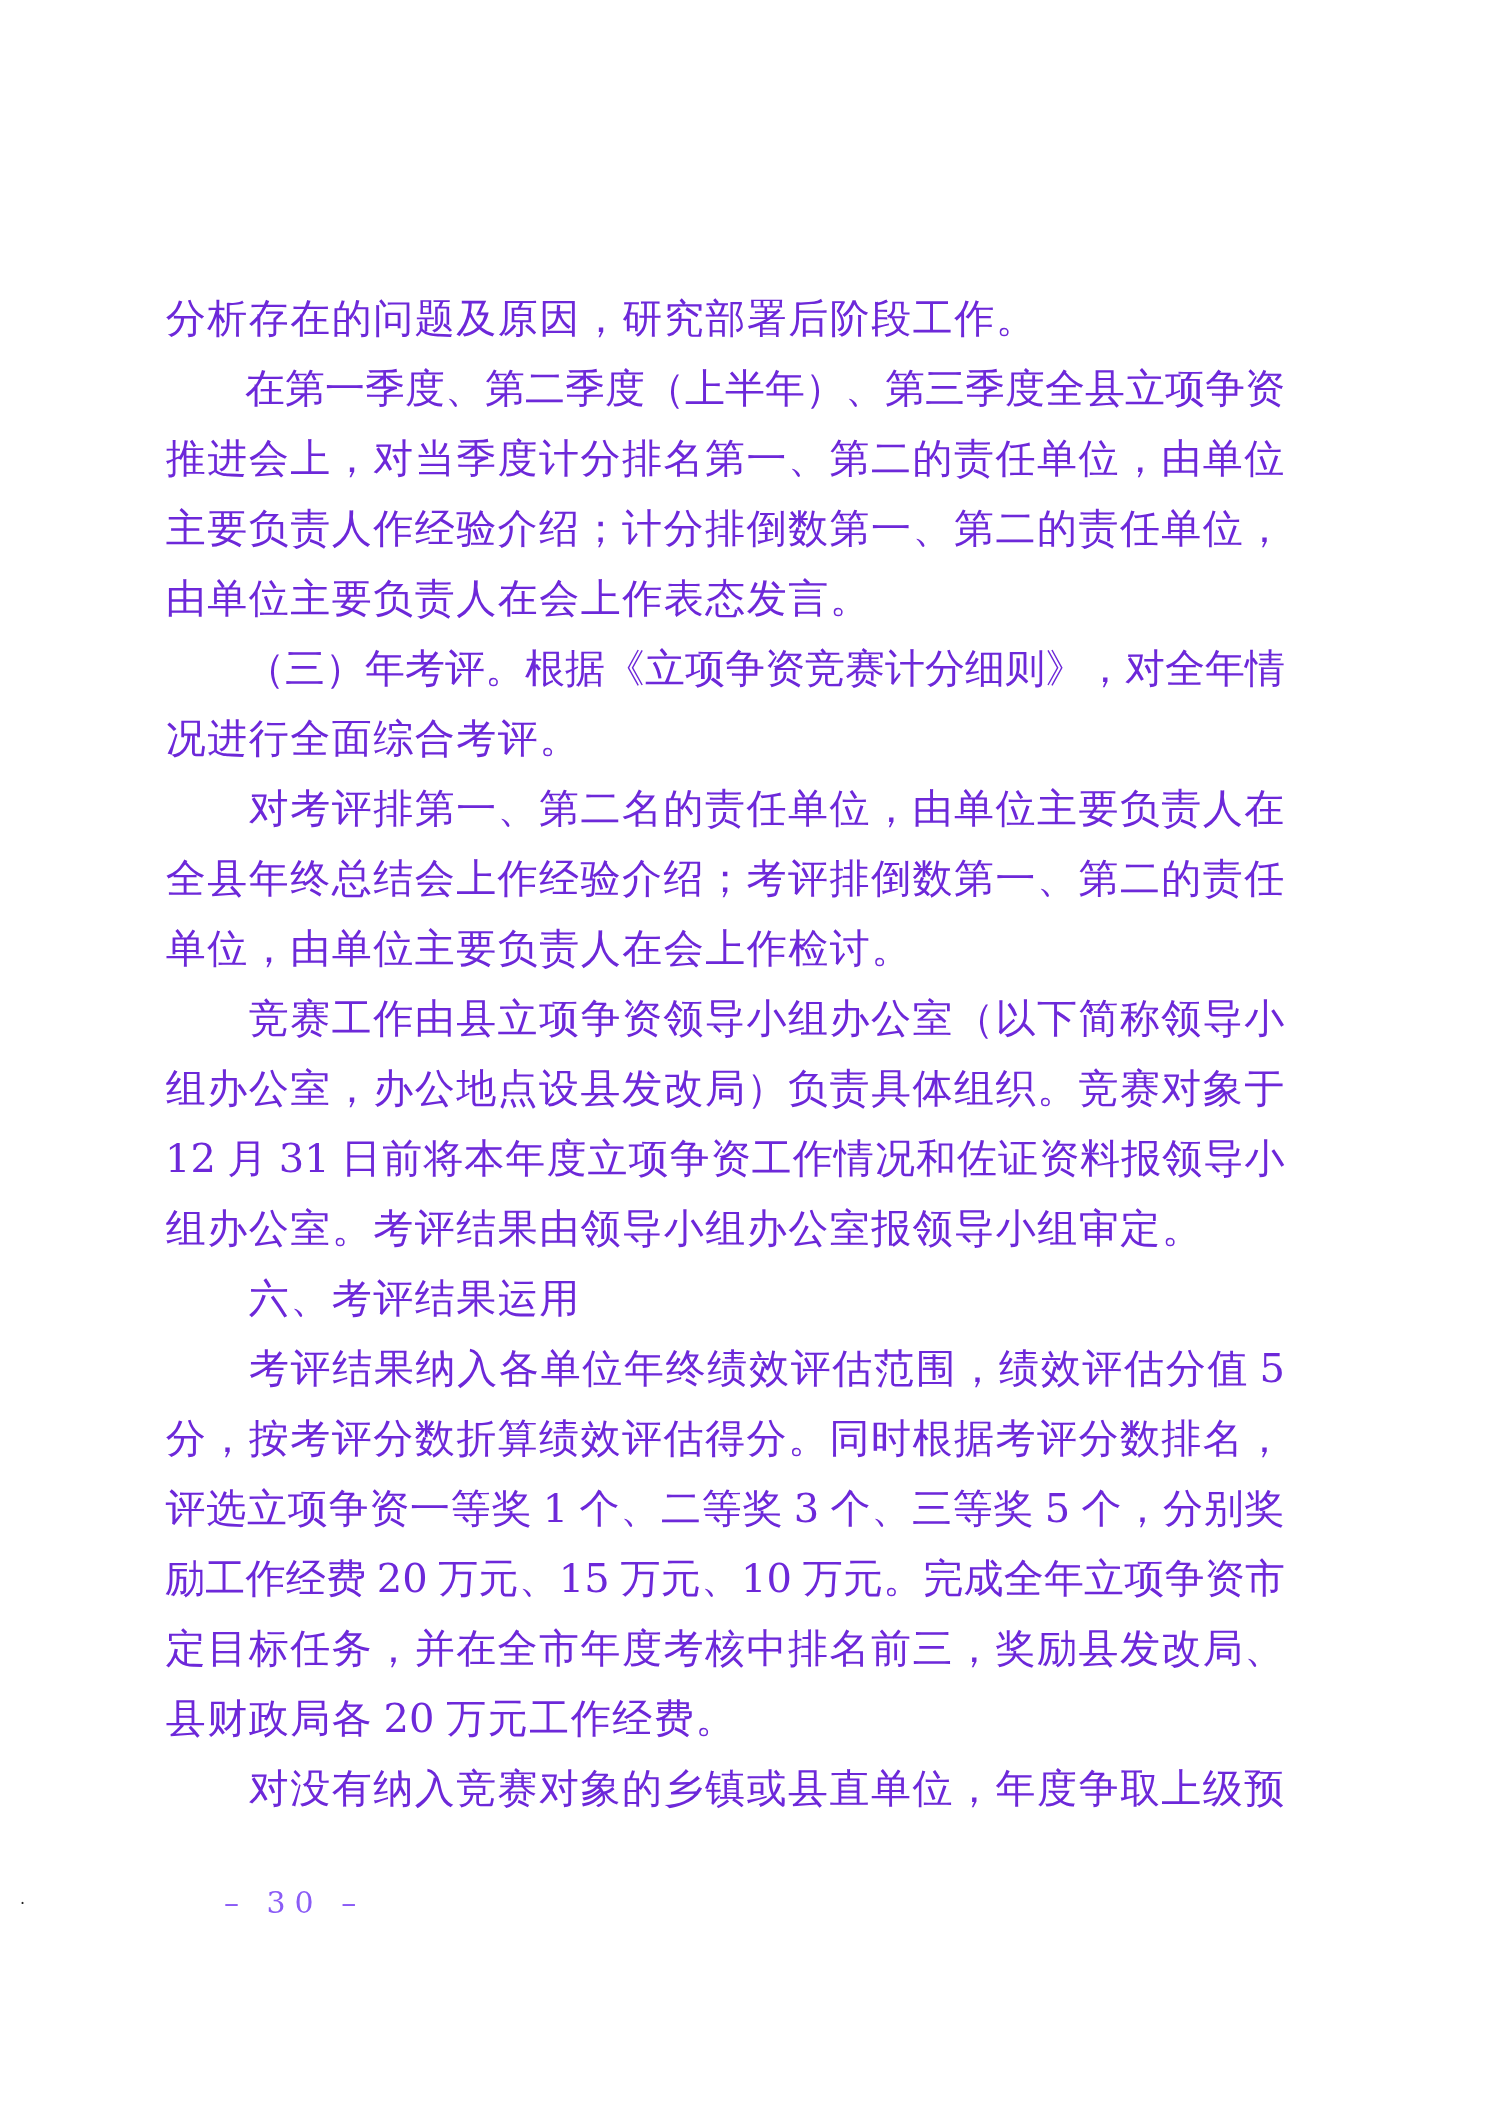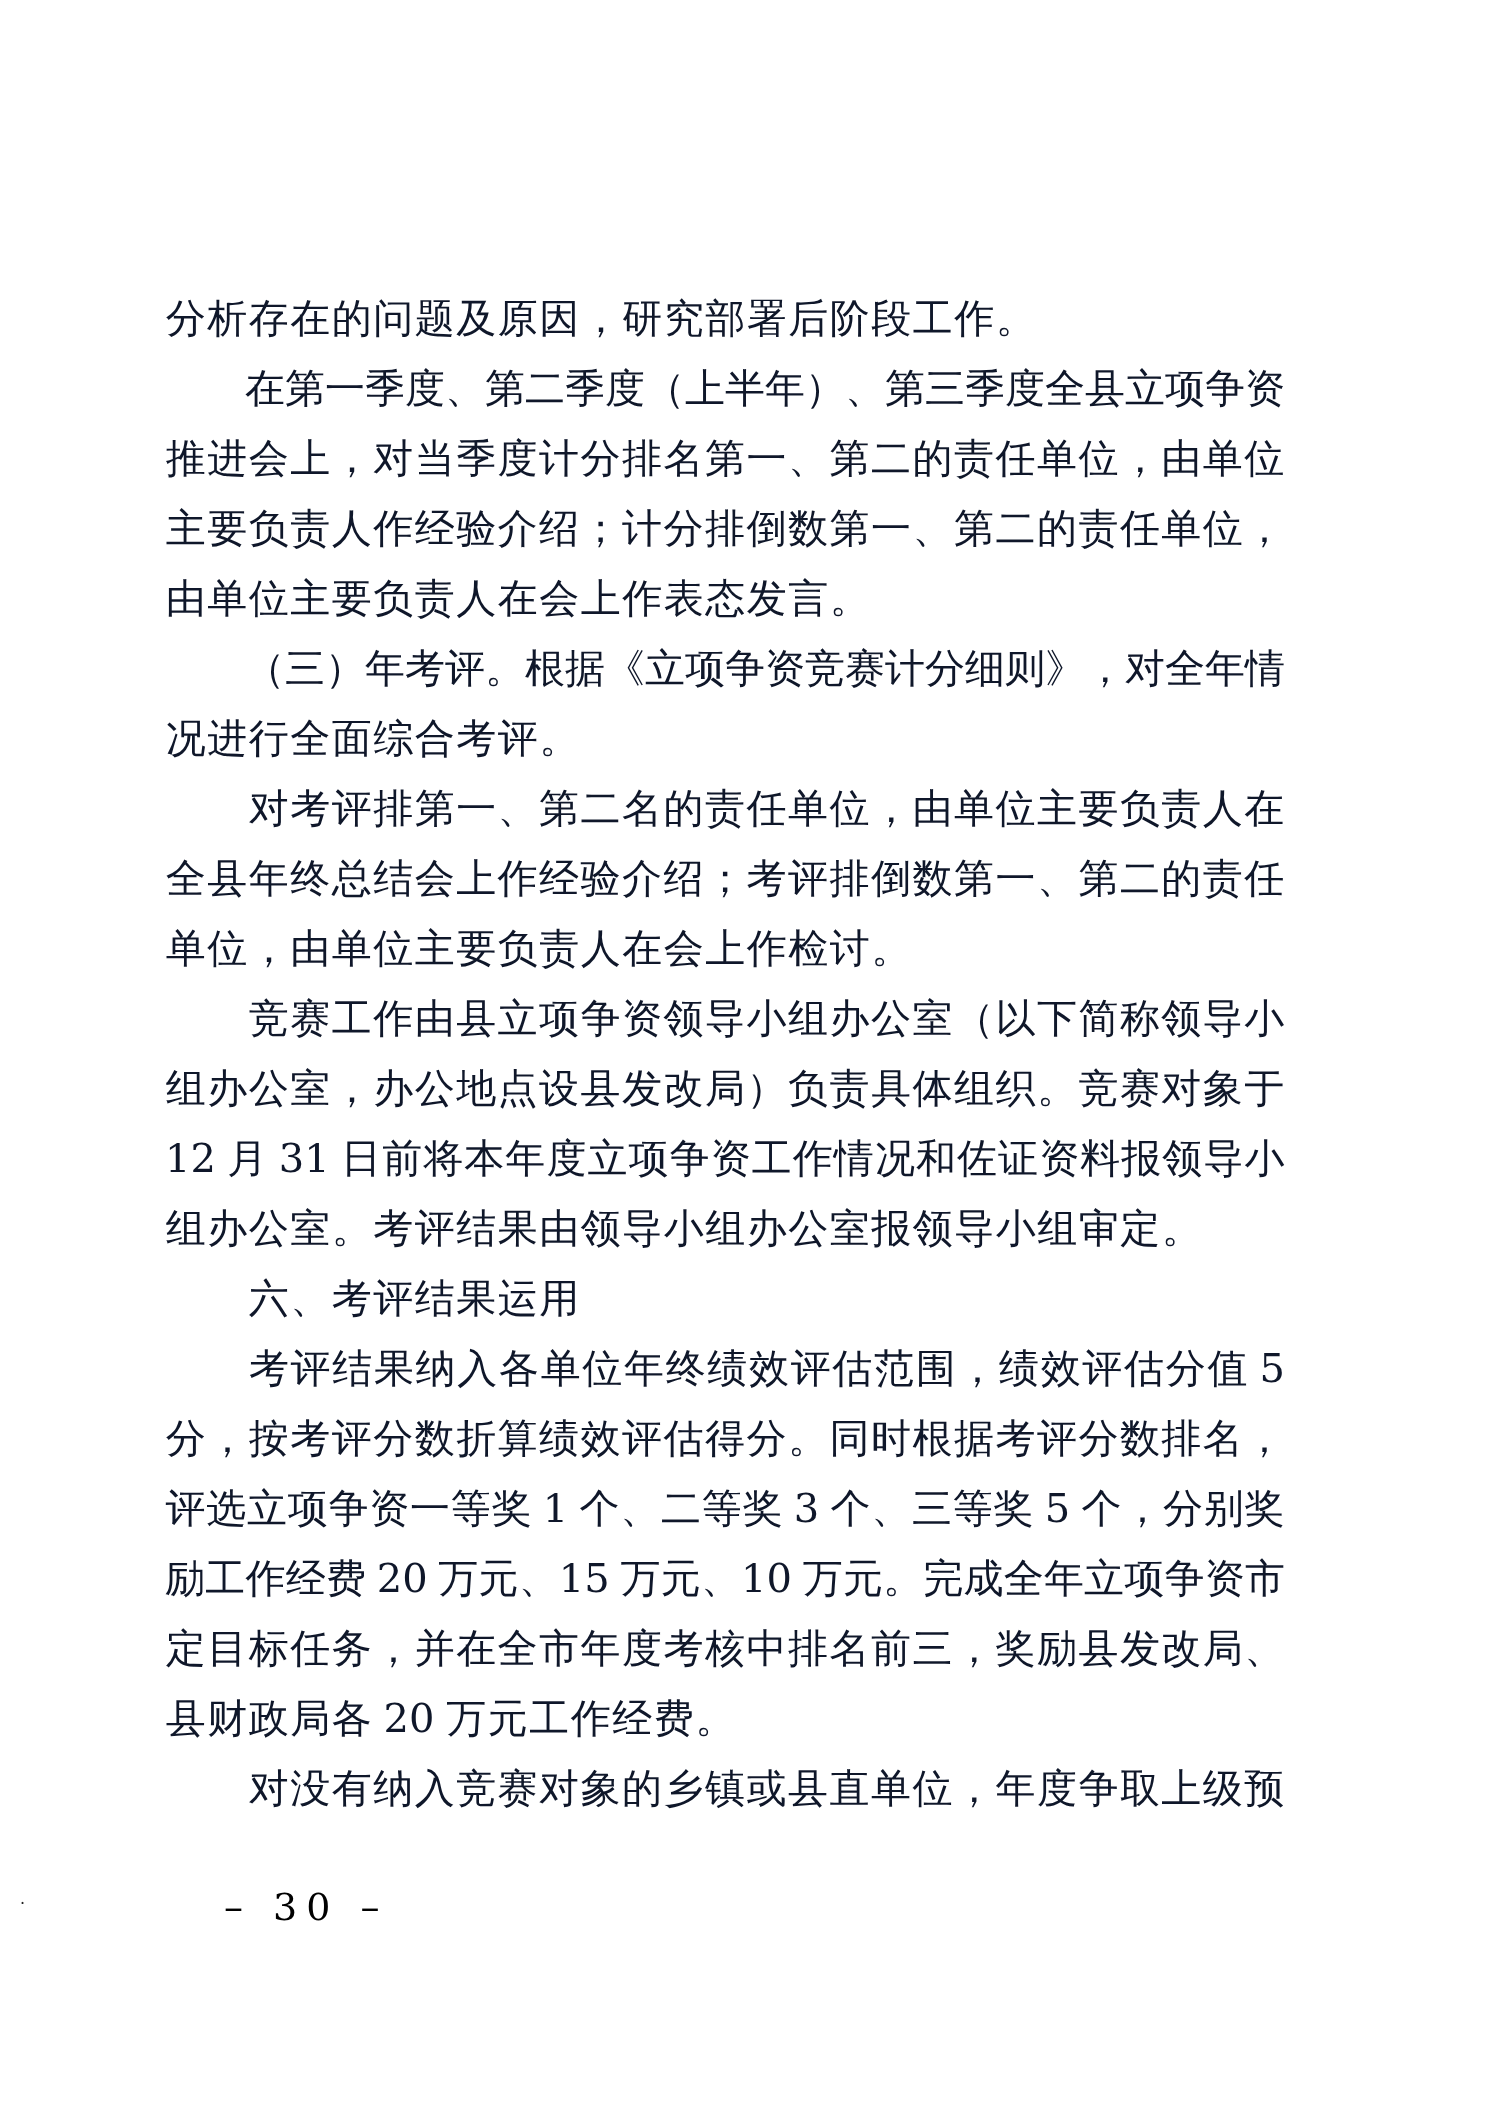--- a/index.html
+++ b/index.html
@@ -23,21 +23,21 @@
     position: absolute;
     left: 165px;
     top: 283px;
     width: 1120px;
   }
   .doc-line {
     height: 70px;
     line-height: 70px;
     font-size: 40px;
     white-space: nowrap;
-    color: #0f172a;
+    color: #6d28d9;
   }
   .doc-line.bold {
     font-weight: 400;
     font-family: "DejaVu Sans", "Liberation Sans", sans-serif;
   }
   
   .doc-line .cjk {
     display: inline-block;
     width: 41.5px;
     text-align: center;
@@ -61,24 +61,24 @@
     white-space: normal;
   }
   .doc-line.justify .cjk { flex: 0 1 41.5px; width: auto; }
   .doc-line.justify .digit { flex: 0 1 auto; }
   .doc-line.justify .sp { flex: 0 1 11px; width: auto; }
   .doc-line.justify .indent-pad { flex: 0 1 83px; width: auto; }
   .page-number {
     position: absolute;
     left: 224px;
     top: 1888px;
-    font-size: 38px;
+    font-size: 30px;
     line-height: 1;
     letter-spacing: 9px;
-    color: #000000;
+    color: #8b5cf6;
     font-family: "DejaVu Serif", "Liberation Serif", serif;
     white-space: nowrap;
   }
   .corner-mark {
     position: absolute;
     left: 20px;
     top: 1896px;
     font-size: 16px;
     line-height: 16px;
     color: #222222;

